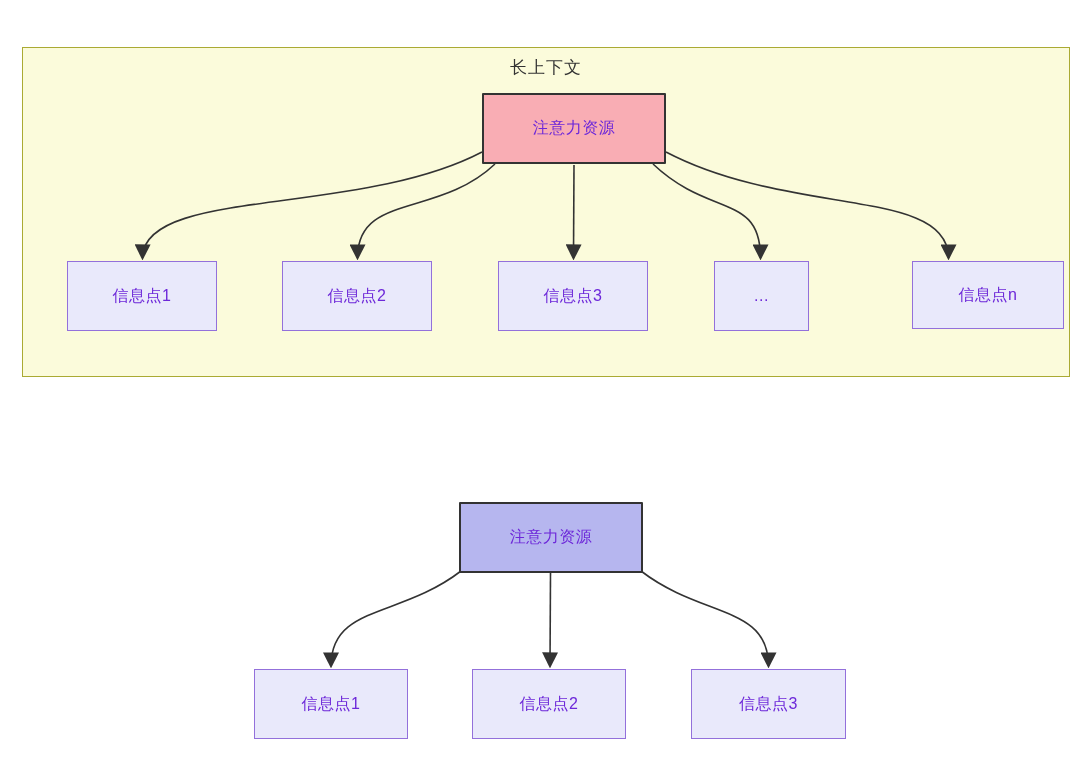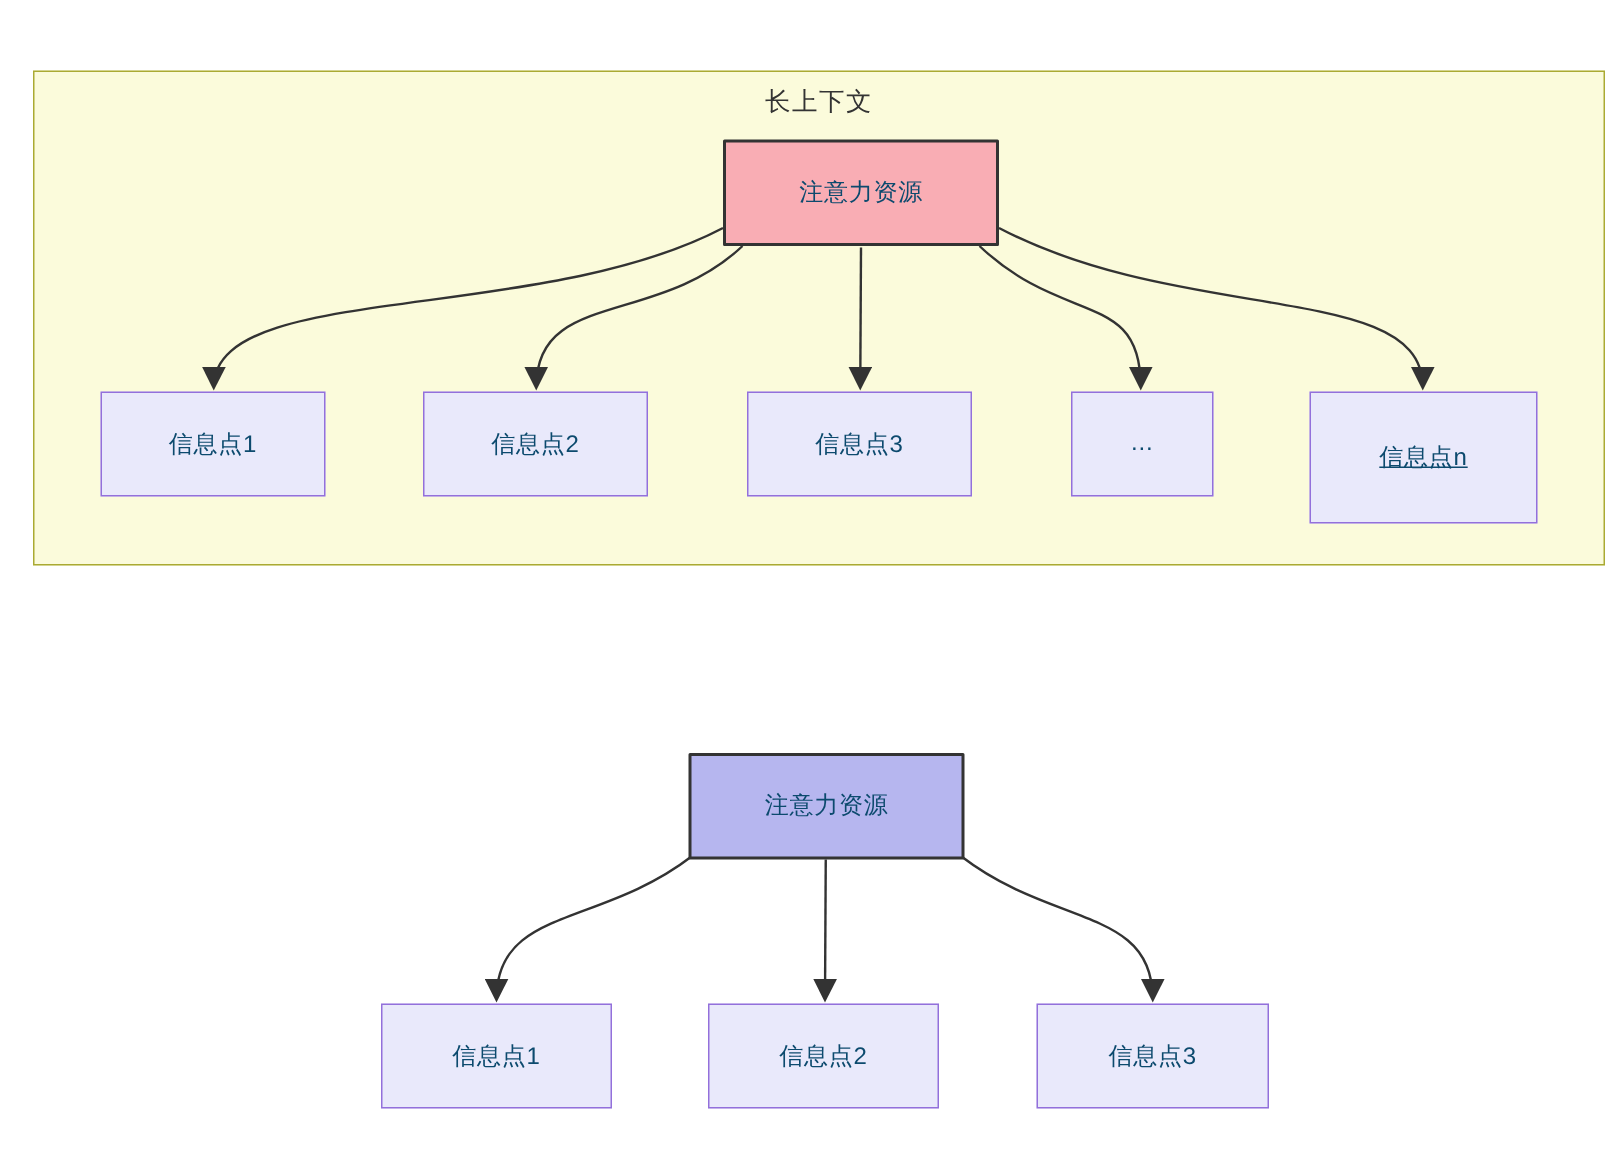--- a/index.html
+++ b/index.html
@@ -42,21 +42,21 @@
     color: #333333;
     letter-spacing: 1px;
   }
   .node {
     position: absolute;
     box-sizing: border-box;
     display: flex;
     align-items: center;
     justify-content: center;
     font-size: 16px;
-    color: #0c4a6e;
+    color: #6d28d9;
     letter-spacing: 0.5px;
     z-index: 2;
   }
   .attn {
     border: 2px solid #333333;
     border-radius: 1px;
   }
   .attn-long { background: #f9adb4; }
   .attn-short { background: #b6b6ef; }
   .info {
@@ -101,21 +101,21 @@
   </div>
   <div class="node info" style="left:282px; top:236px; width:150px; height:70px;">
     <span>信息点2</span>
   </div>
   <div class="node info" style="left:498px; top:236px; width:150px; height:70px;">
     <span>信息点3</span>
   </div>
   <div class="node info" style="left:714px; top:236px; width:95px; height:70px;">
     <span>...</span>
   </div>
-  <div class="node info" style="left:873px; top:236px; width:152px; height:88px;text-decoration:underline;">
+  <div class="node info" style="left:912px; top:236px; width:152px; height:68px;">
     <span>信息点n</span>
   </div>
 
   <div class="node attn attn-short" style="left:459px; top:477px; width:184px; height:71px;">
     <span>注意力资源</span>
   </div>
 
   <div class="node info" style="left:254px; top:644px; width:154px; height:70px;">
     <span>信息点1</span>
   </div>

